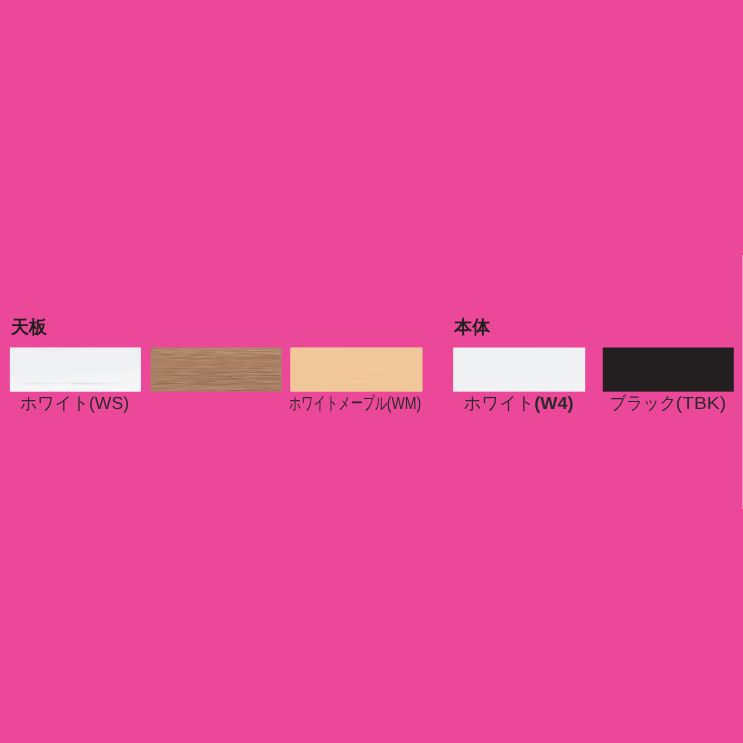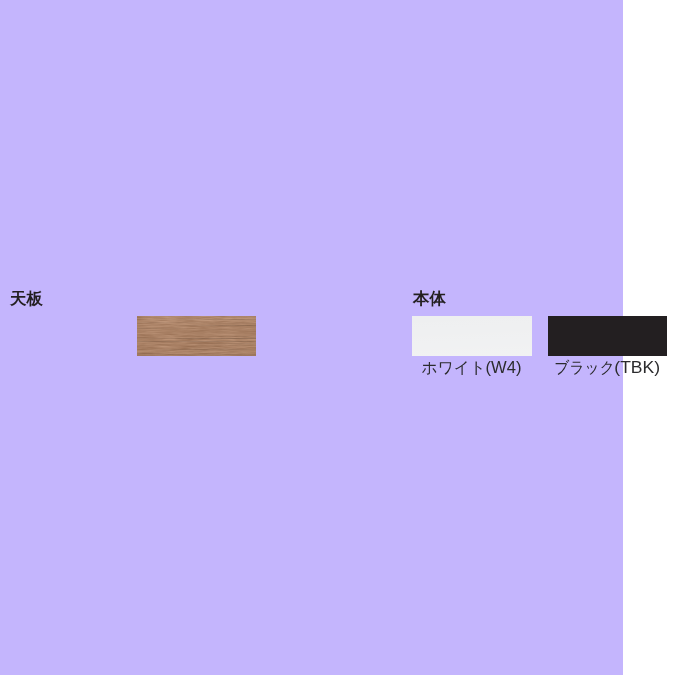--- a/index.html
+++ b/index.html
@@ -1,21 +1,21 @@
 <!DOCTYPE html>
 <html><head>
 <meta charset="utf-8">
 <style>
   html, body { margin:0; padding:0; }
   body {
     width:675px; height:675px; background:#ffffff;
     font-family:"Liberation Sans", sans-serif;
     overflow:hidden;
   }
-  .sheet { position:relative; width:623px; height:675px; background:#c4b5fd; }
+  .sheet { position:relative; width:675px; height:675px; background:#ec4899; }
 
   .group { position:absolute; top:0; left:0; width:675px; height:675px; }
 
   .group-title {
     position:absolute;
     font-size:16.4px; font-weight:700; color:#231f20;
     line-height:16px; white-space:nowrap;
   }
 
   .cell { position:absolute; }
@@ -132,46 +132,70 @@
       <stop offset="1" stop-color="#ffffff" stop-opacity="0.18"></stop>
     </linearGradient>
   </defs>
 </svg>
 
 <div class="sheet">
 
   <div class="group" id="group-0">
     <div class="group-title" id="title-0" style="left: 10px; top: 290px;">天板</div>
 
+    <div class="cell" id="cell-0-0" style="left: 9px; top: 316px; width: 119px;">
+      <div class="swatch finish-gloss-white" id="swatch-0-0" style="width: 119px; height: 40px; background: rgb(238, 239, 241);">
+          <svg width="119" height="40" viewBox="0 0 119 40" preserveAspectRatio="none">
+            <rect width="119" height="40" fill="#eeeff1"></rect>
+            <rect width="119" height="40" filter="url(#tex-gloss-white)"></rect>
+            <rect width="119" height="40" fill="url(#grad-gloss)"></rect>
+            <rect x="6" y="31.8" width="107" height="1.6" fill="url(#grad-gloss-edge)"></rect>
+          </svg>
+        </div>
+      <div class="label-row" style="top: 44px;">
+          <span class="label-inner" id="label-0-0" style="transform: translateX(-50%) translateX(-1.05px);"><span class="part" style="transform: scaleX(0.965); margin-right: -2.2925px;">ホワイト</span><span class="part" style="transform: scaleX(1); margin-right: 0px;">(WS)</span></span>
+        </div>
+    </div>
 
     <div class="cell" id="cell-0-1" style="left: 137px; top: 316px; width: 119px;">
       <div class="swatch finish-wood-grain" id="swatch-0-1" style="width: 119px; height: 40px; background: rgb(170, 128, 100);">
           <svg width="119" height="40" viewBox="0 0 119 40" preserveAspectRatio="none">
             <rect width="119" height="40" fill="#aa8064"></rect>
             <rect width="119" height="40" filter="url(#tex-wood-grain)"></rect>
             <rect width="119" height="40" fill="#f1dcc6" filter="url(#tex-wood-streak)" opacity="0.5"></rect>
             <rect width="119" height="40" fill="url(#grad-wood-edge)"></rect>
           </svg>
         </div>
     </div>
 
+    <div class="cell" id="cell-0-2" style="left: 264px; top: 316px; width: 120px;">
+      <div class="swatch finish-maple" id="swatch-0-2" style="width: 120px; height: 40px; background: rgb(240, 199, 153);">
+          <svg width="120" height="40" viewBox="0 0 120 40" preserveAspectRatio="none">
+            <rect width="120" height="40" fill="#f0c799"></rect>
+            <rect width="120" height="40" filter="url(#tex-maple)"></rect>
+          </svg>
+        </div>
+      <div class="label-row" style="top: 44px;">
+          <span class="label-inner" id="label-0-2" style="transform: translateX(-50%) translateX(-0.95px);"><span class="part" style="transform: scaleX(0.685); margin-right: -41.1469px;">ホワイトメープル</span><span class="part" style="transform: scaleX(0.8); margin-right: -7.81875px;">(WM)</span></span>
+        </div>
+    </div>
   </div>
 
   <div class="group" id="group-1">
     <div class="group-title" id="title-1" style="left: 413px; top: 290px; text-align: right;">本体</div>
 
     <div class="cell" id="cell-1-0" style="left: 412px; top: 316px; width: 120px;">
       <div class="swatch finish-matte-white" id="swatch-1-0" style="width: 120px; height: 40px; background: rgb(238, 239, 240);">
           <svg width="120" height="40" viewBox="0 0 120 40" preserveAspectRatio="none">
             <rect width="120" height="40" fill="#eeeff0"></rect>
             <rect width="120" height="40" fill="url(#grad-matte)"></rect>
           </svg>
         </div>
       <div class="label-row" style="top: 44px;">
-          <span class="label-inner" id="label-1-0" style="transform: translateX(-50%) translateX(-0.9px);"><span class="part" style="transform: scaleX(0.982); margin-right: -1.179px;">ホワイト</span><span class="part" style="transform: scaleX(1.035); margin-right: 0;">(W4)</span></span>
+          <span class="label-inner" id="label-1-0" style="transform: translateX(-50%) translateX(-0.9px);"><span class="part" style="transform: scaleX(0.982); margin-right: -1.179px;">ホワイト</span><span class="part" style="transform: scaleX(1.035); margin-right: 0; font-weight: bold;">(W4)</span></span>
         </div>
     </div>
 
     <div class="cell" id="cell-1-1" style="left: 548px; top: 316px; width: 119px;">
       <div class="swatch finish-matte-black" id="swatch-1-1" style="width: 119px; height: 40px; background: rgb(35, 31, 33);">
           <svg width="119" height="40" viewBox="0 0 119 40" preserveAspectRatio="none">
             <rect width="119" height="40" fill="#231f21"></rect>
           </svg>
         </div>
       <div class="label-row" style="top: 44px;">

